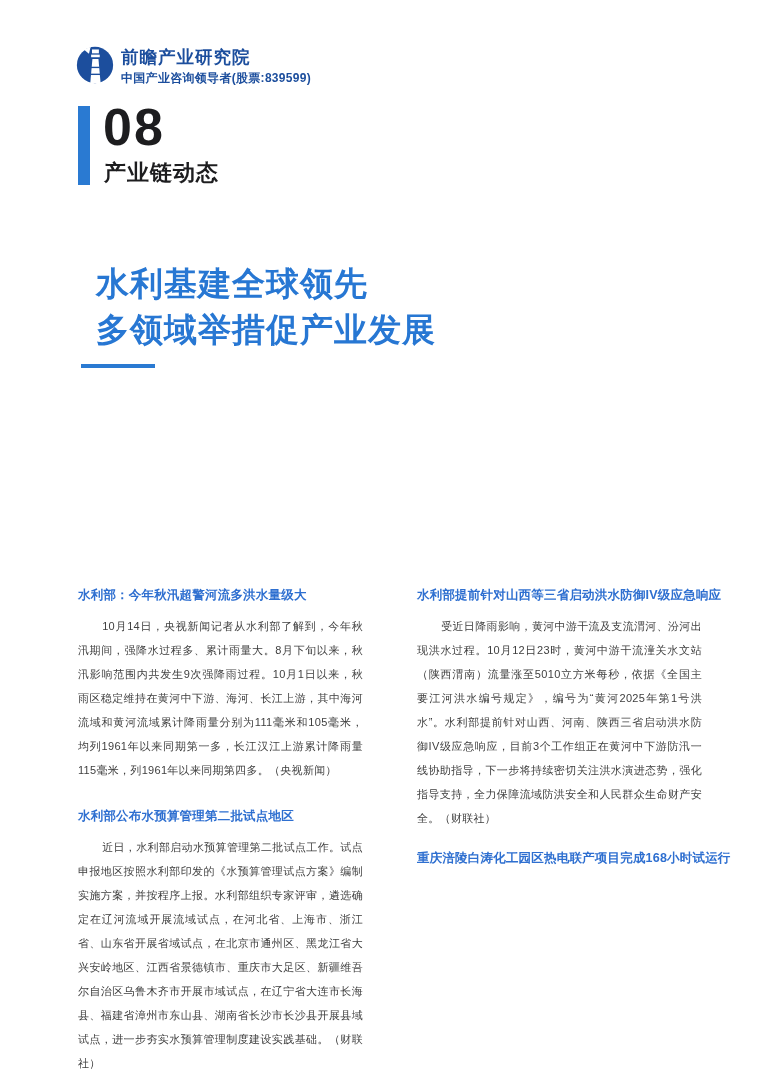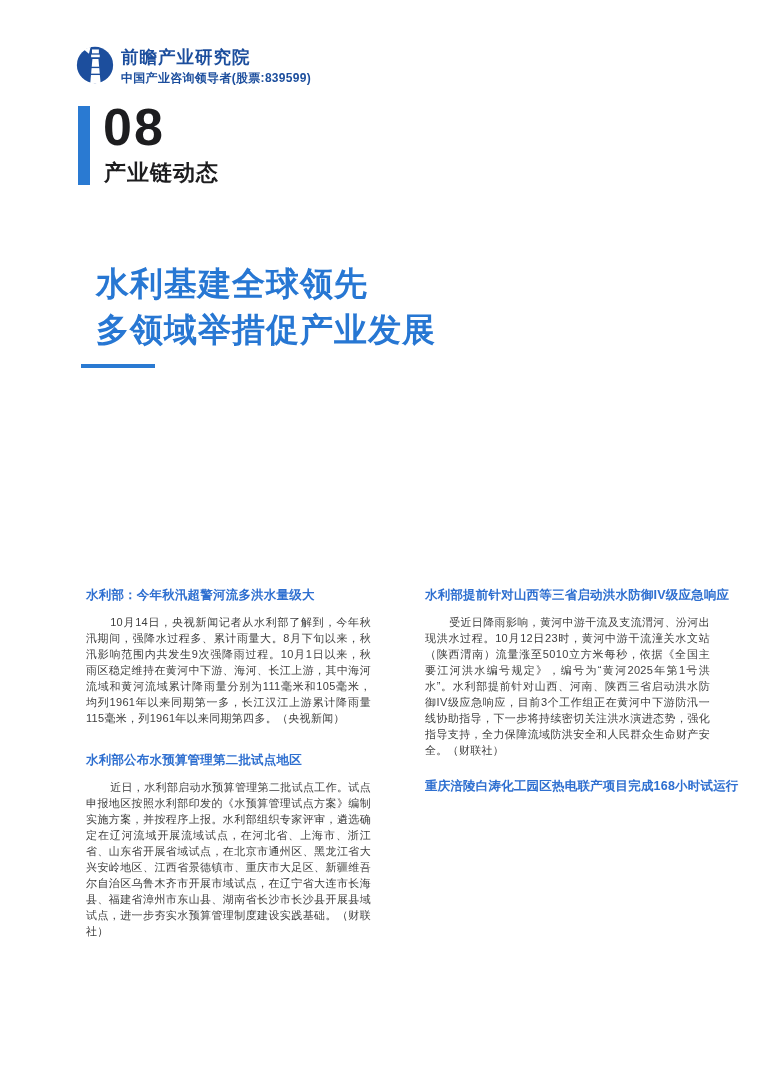--- a/index.html
+++ b/index.html
@@ -16,26 +16,26 @@
   
   .chapter-bar { position: absolute; left: 78px; top: 106px; width: 12px; height: 79px; background: #2a7ad2; }
   .chapter-num { position: absolute; left: 103px; top: 98px; font-size: 52px; font-weight: 700; color: #1d1d1f; letter-spacing: 2px; line-height: 58px; }
   .chapter-name { position: absolute; left: 104px; top: 158px; font-size: 22px; font-weight: 700; color: #1d1d1f; letter-spacing: 1px; }
 
   
   .page-title { position: absolute; left: 96px; top: 261px; font-size: 33px; font-weight: 800; color: #2777d3; line-height: 46px; letter-spacing: 1px; }
   .title-underline { position: absolute; left: 81px; top: 364px; width: 74px; height: 4px; background: #2a7ad2; }
 
   
-  .col { position: absolute; top: 588px; width: 285px; margin-left: 8px; }
+  .col { position: absolute; top: 588px; width: 285px; }
   .col-left  { left: 78px; }
   .col-right { left: 417px; }
 
   article h2 { font-size: 12.5px; font-weight: 700; color: #2e6fd0; line-height: 15px; margin: 0 0 11px 0; white-space: nowrap; letter-spacing: 0.2px; }
-  article p  { font-size: 11px; color: #3e3e3e; line-height: 16px; text-align: justify; text-indent: 2.2em; letter-spacing: 0.3px; }
+  article p  { font-size: 11px; color: #3e3e3e; line-height: 24px; text-align: justify; text-indent: 2.2em; letter-spacing: 0.3px; }
   .col-left  article + article { margin-top: 27px; font-family: Liberation Serif, serif; }
   .col-right article + article { margin-top: 21px; }
 </style>
 </head>
 <body>
 
 <div class="page">
 
   <header class="brand">
     <span class="brand-icon">

